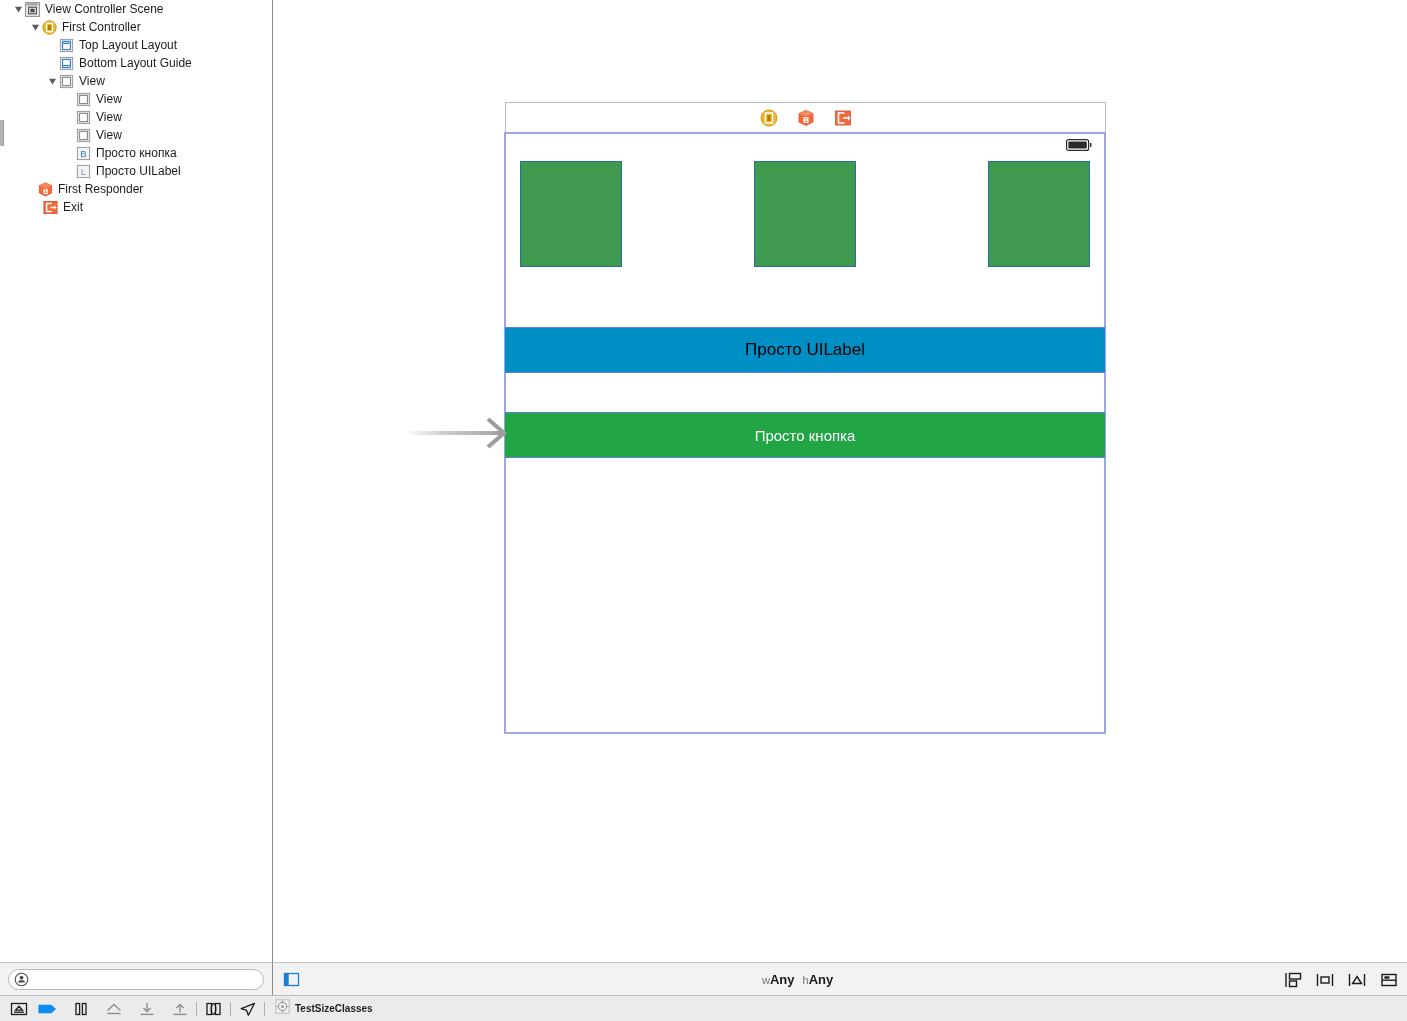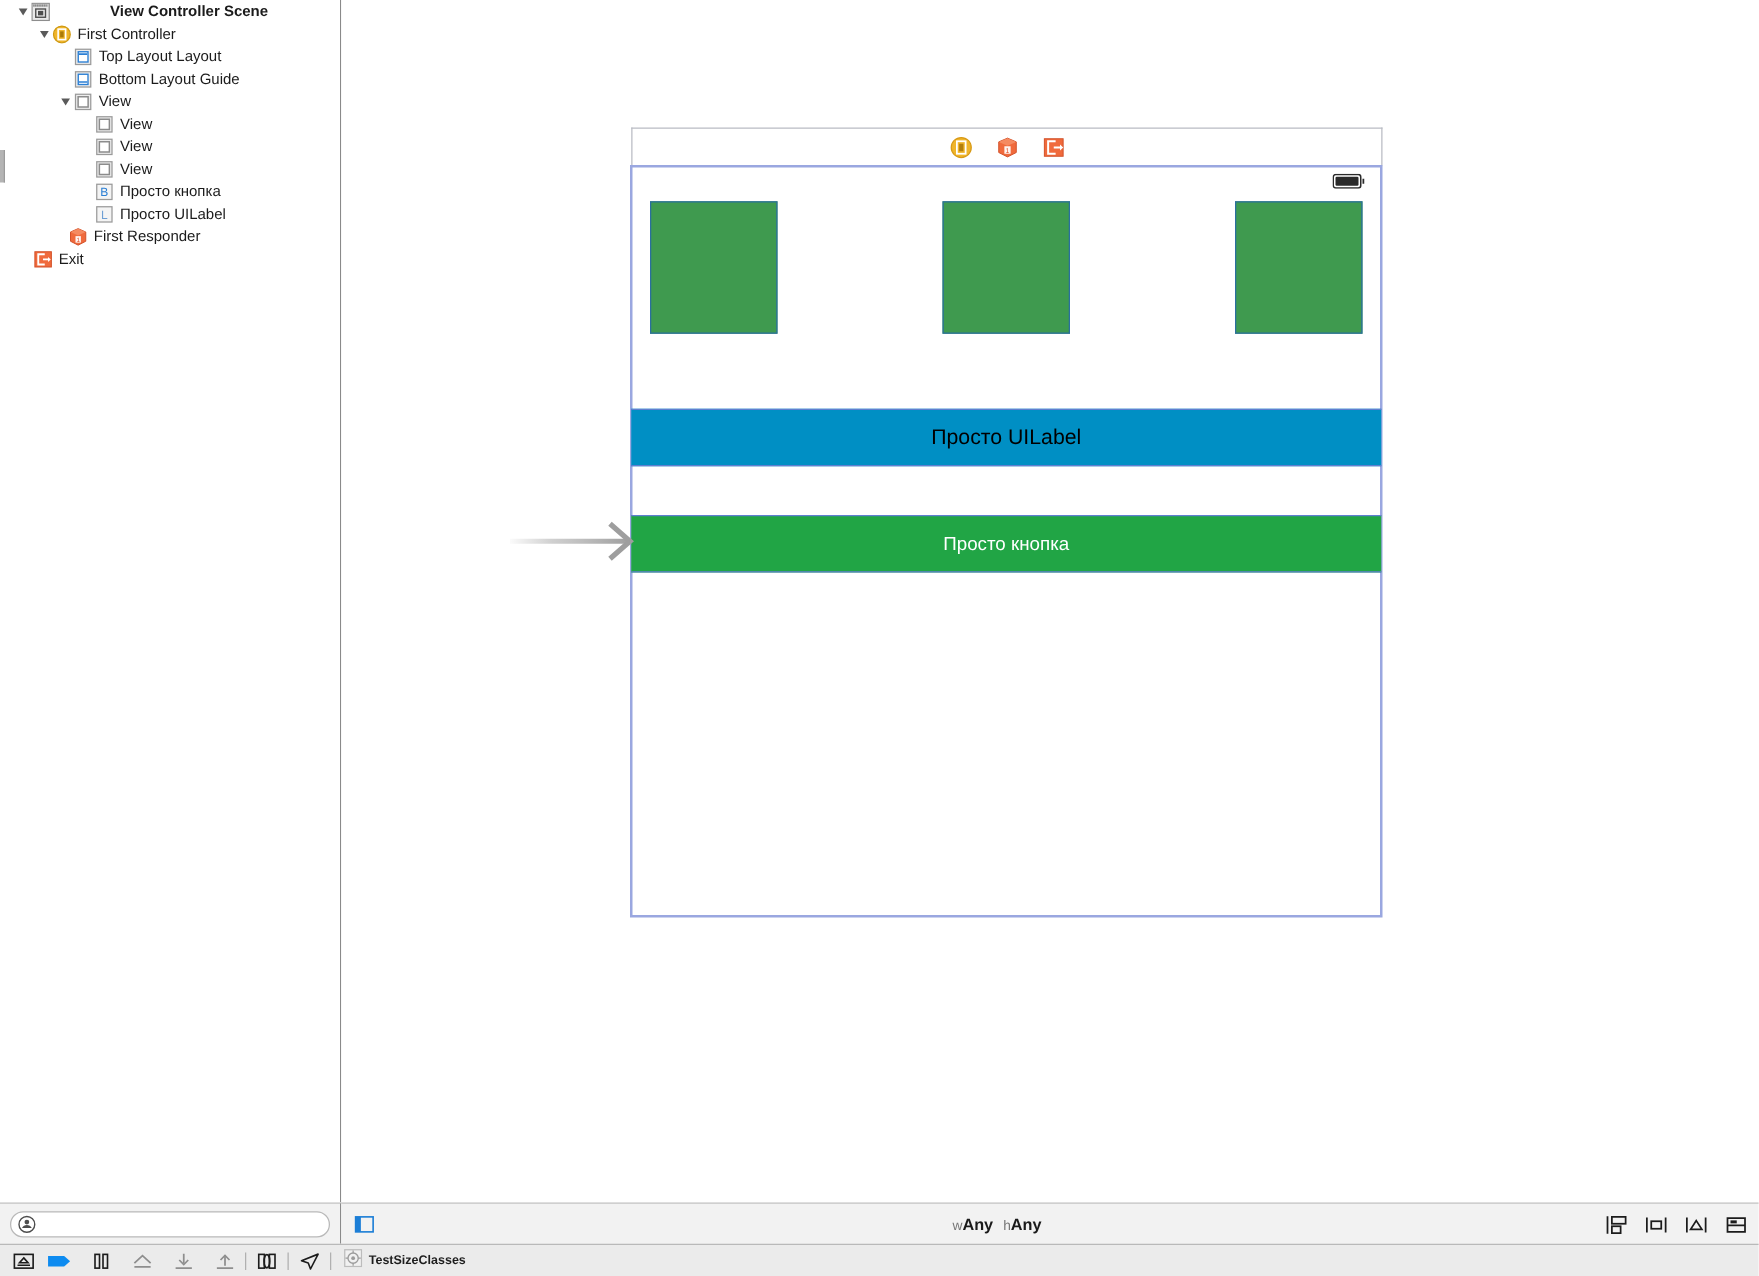--- a/index.html
+++ b/index.html
@@ -42,21 +42,21 @@
     white-space: nowrap;
     font-size: 12px;
     color: #1a1a1a;
     cursor: default;
   }
   .outline-row .lbl {
     font-size: 12px;
     line-height: 18px;
     color: #1b1b1b;
   }
-  .outline-row.bold .lbl { font-weight: bold; margin-left: 43px; }
+  .outline-row.bold .lbl { font-weight: normal; }
   .disclosure {
     width: 12px; height: 18px;
     display: inline-flex; align-items: center; justify-content: center;
     flex: 0 0 12px;
   }
   .disclosure svg { display: block; }
   .icon-slot {
     width: 16px; height: 16px;
     flex: 0 0 16px;
     display: inline-flex; align-items: center; justify-content: center;
@@ -364,33 +364,33 @@
         <div class="outline-row" style="padding-left: 63px;">
           <span class="disclosure"></span>
           <span class="icon-slot">
             <svg width="15" height="15" viewBox="0 0 15 15">
               <rect x="1.4" y="1.4" width="12.2" height="12.2" fill="#f4f4f4" stroke="#9a9a9a" stroke-width="1"></rect>
               <text x="7.5" y="11" font-family="Liberation Sans, sans-serif" font-size="9.6" fill="#6e9fd4" text-anchor="middle">L</text>
             </svg>
           </span>
           <span class="lbl">Просто UILabel</span>
         </div>
-        <div class="outline-row" style="padding-left: 42px;">
+        <div class="outline-row" style="padding-left: 25px;">
           <span class="disclosure"></span>
           <span class="icon-slot">
             <svg width="15" height="15" viewBox="0 0 15 15">
               <polygon points="7.5,0.9 13.6,3.6 13.6,11 7.5,14.1 1.4,11 1.4,3.6" fill="#f06a3c" stroke="#d2512a" stroke-width="0.8"></polygon>
               <polygon points="7.5,0.9 13.6,3.6 7.5,6.4 1.4,3.6" fill="#f58a60"></polygon>
               <rect x="5.4" y="6.9" width="4.3" height="5.2" fill="#ffffff" opacity="0.93"></rect>
               <text x="7.5" y="11.3" font-family="Liberation Sans, sans-serif" font-size="5" fill="#e2502a" text-anchor="middle">1</text>
             </svg>
           </span>
           <span class="lbl">First Responder</span>
         </div>
-        <div class="outline-row" style="padding-left: 14px;">
+        <div class="outline-row" style="padding-left: 30px;">
           <span class="disclosure"></span>
           <span class="icon-slot">
             <svg width="15" height="15" viewBox="0 0 15 15">
               <rect x="0.9" y="1.4" width="13.2" height="12.2" fill="#f06a3c" stroke="#d2512a" stroke-width="0.8"></rect>
               <path d="M8.8 3.4 H3.6 V11.6 H8.8" fill="none" stroke="#ffffff" stroke-width="1.5"></path>
               <path d="M7.4 7.5 H12.2" stroke="#ffffff" stroke-width="1.5"></path>
               <polygon points="11.4,5.5 13.6,7.5 11.4,9.5" fill="#ffffff"></polygon>
             </svg>
           </span>
           <span class="lbl">Exit</span>

